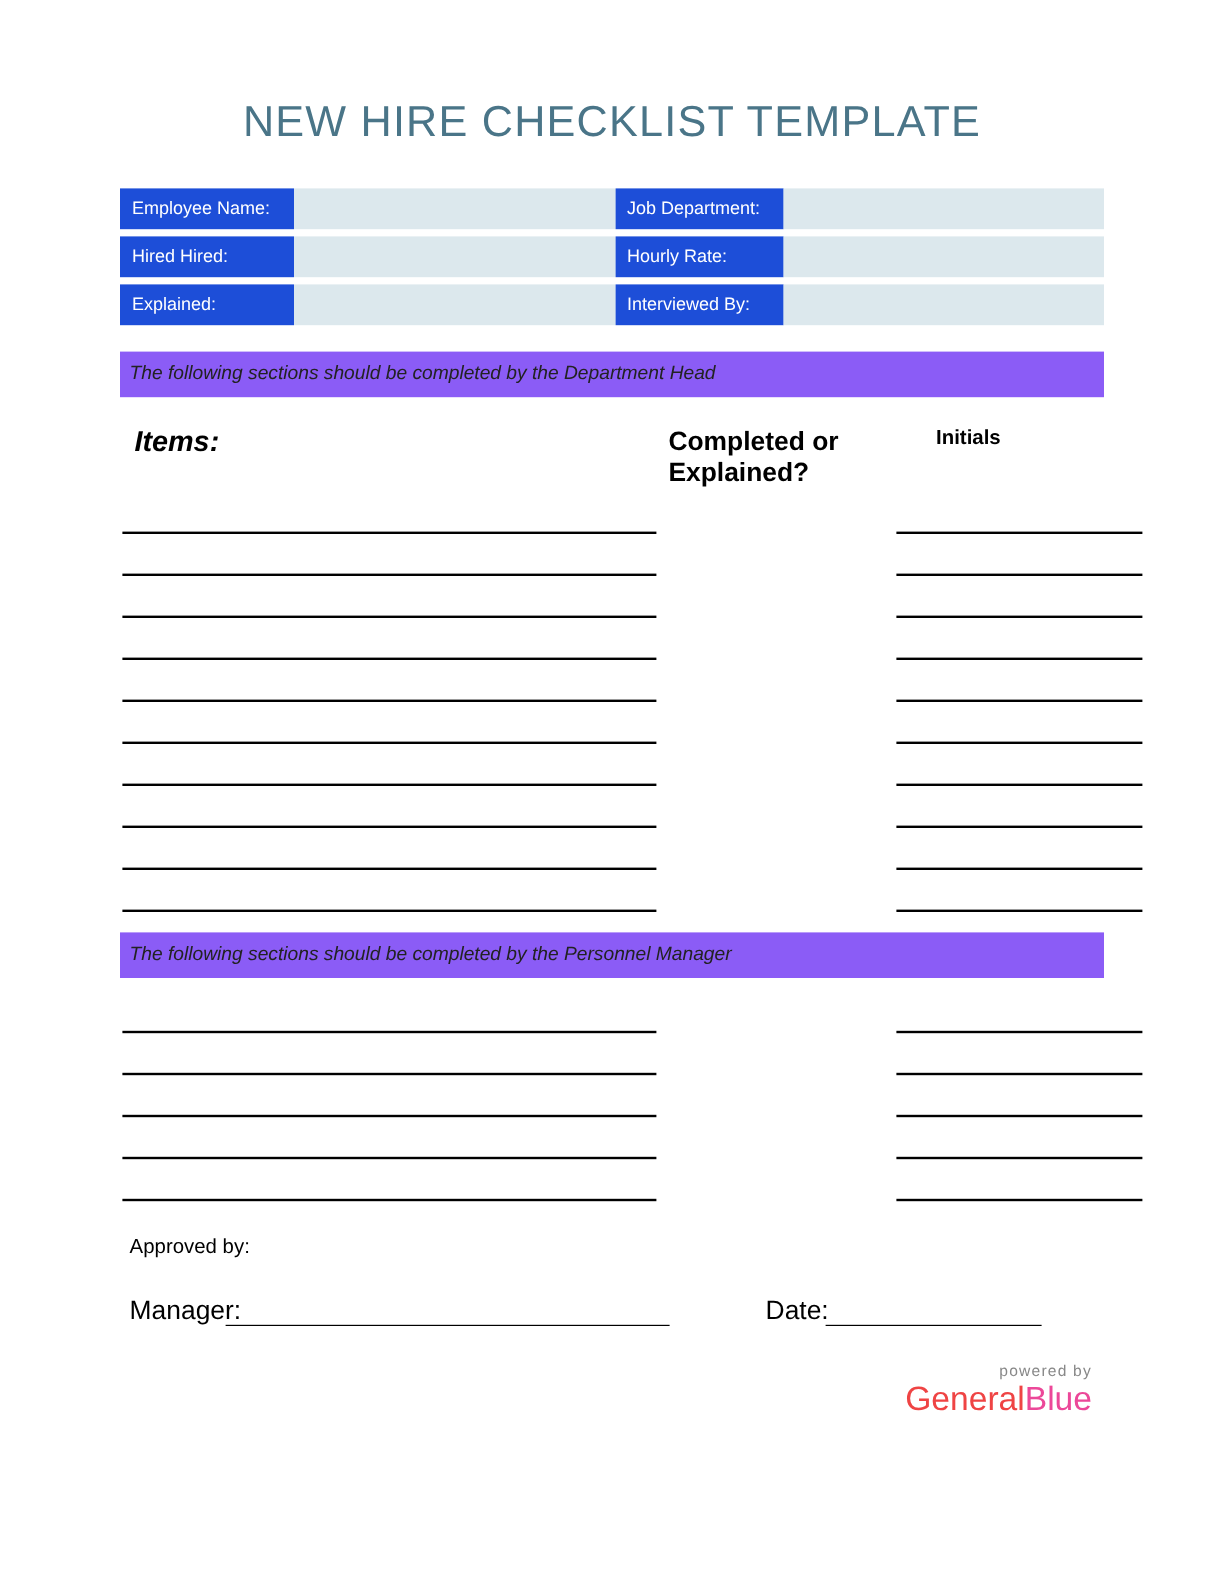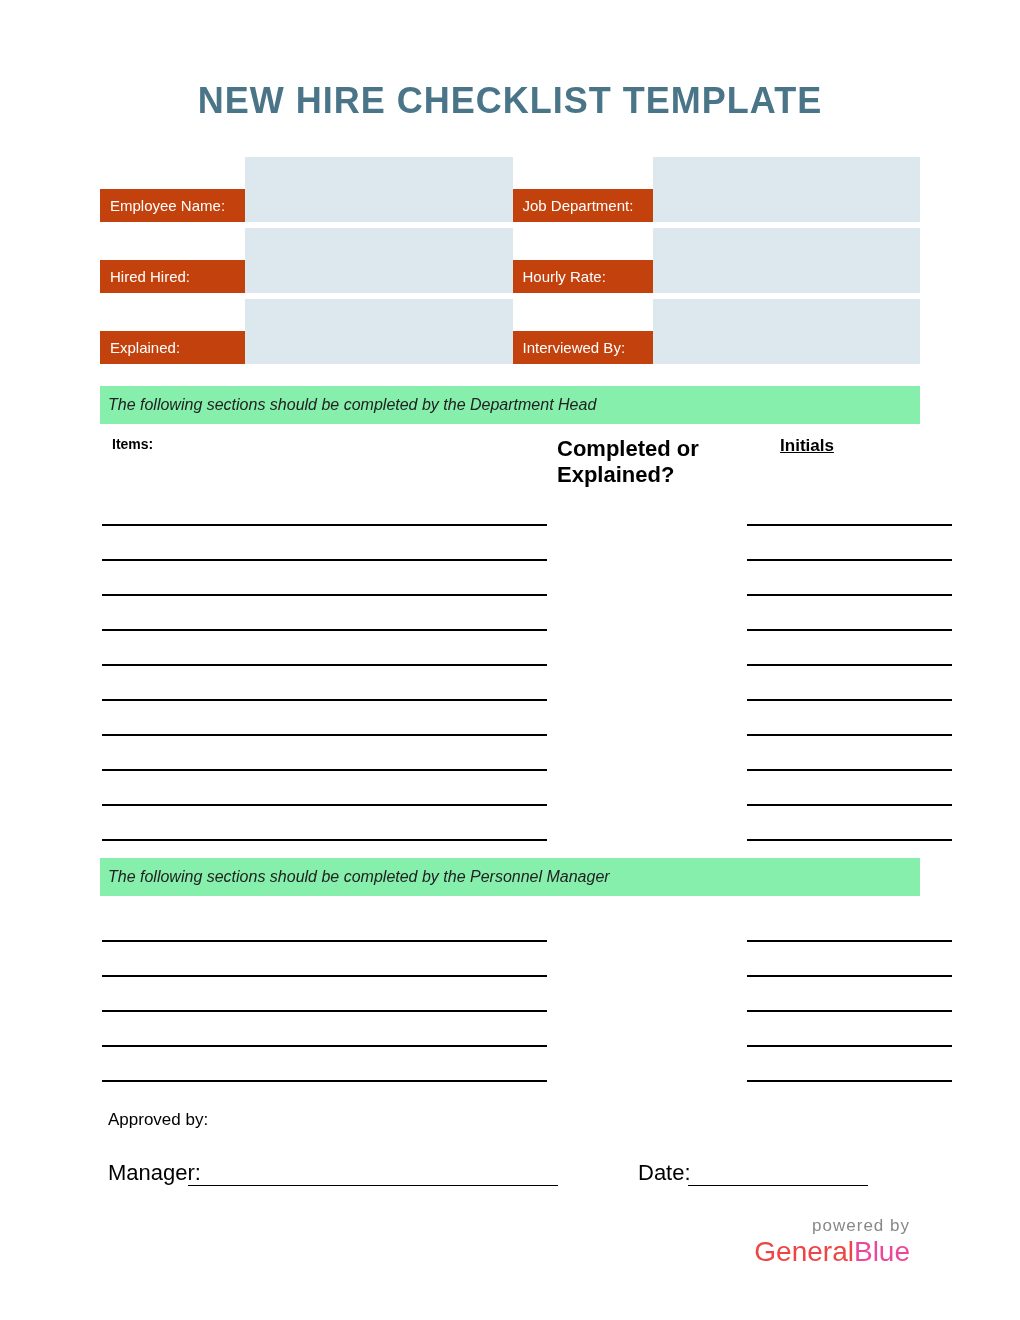--- a/index.html
+++ b/index.html
@@ -8,58 +8,57 @@
       background: #fff;
       width: 1020px;
       height: 1320px;
       padding: 80px 100px 50px 100px;
     }
     .title {
       text-align: center;
       color: #4a7588;
       font-size: 36px;
       letter-spacing: 1px;
-      font-weight: 700;
+      font-weight: 400;
       margin-bottom: 35px;
     }
     .info-grid {
       display: grid;
       grid-template-columns: 145px 1fr 140px 1fr;
       gap: 6px 0;
       margin-bottom: 22px;
     }
     .info-label {
-      background: #c2410c;
+      background: #1d4ed8;
       color: #fff;
       font-size: 15px;
       padding: 8px 10px;
-      margin-top: 32px;
     }
     .info-value {
       background: #dce8ed;
       padding: 8px 10px;
       min-height: 34px;
     }
     .section-banner {
-      background: #86efac;
+      background: #8b5cf6;
       color: #222;
       font-style: italic;
       font-size: 16px;
       padding: 10px 8px;
-      margin-bottom: 2px;
+      margin-bottom: 14px;
     }
     .col-headers {
       display: grid;
       grid-template-columns: 445px 150px 200px;
       gap: 0;
       padding: 10px 12px 20px 12px;
     }
-    .col-headers .h1 { font-weight: bold; font-size: 14px; }
+    .col-headers .h1 { font-weight: bold; font-size: 24px; font-style: italic; }
     .col-headers .h2 { font-weight: bold; font-size: 22px; text-align: left; }
-    .col-headers .h3 { font-weight: bold; font-size: 17px; text-align: center; text-decoration: underline; }
+    .col-headers .h3 { font-weight: bold; font-size: 17px; text-align: center; }
     .rows {
       padding: 0 2px;
     }
     .row {
       display: grid;
       grid-template-columns: 445px 100px 205px;
       gap: 0 50px;
       margin-bottom: 17px;
     }
     .cell-line {
@@ -80,21 +79,21 @@
       margin-top: 30px;
       padding-left: 8px;
       font-size: 22px;
     }
     .sign-line { border-bottom: 1.5px solid #000; height: 18px; }
     .footer {
       margin-top: 30px;
       text-align: right;
       padding-right: 10px;
     }
-    .powered { color: #888; font-size: 17px; letter-spacing: 1px; }
+    .powered { color: #888; font-size: 13px; letter-spacing: 1px; }
     .brand { font-size: 28px; font-weight: 400; }
     .brand .g1 { color: #ef4444; }
     .brand .g2 { color: #ec4899; }
   </style>
 </head>
 <body>
 
 <div class="title">NEW HIRE CHECKLIST TEMPLATE</div>
 
 <div class="info-grid">

